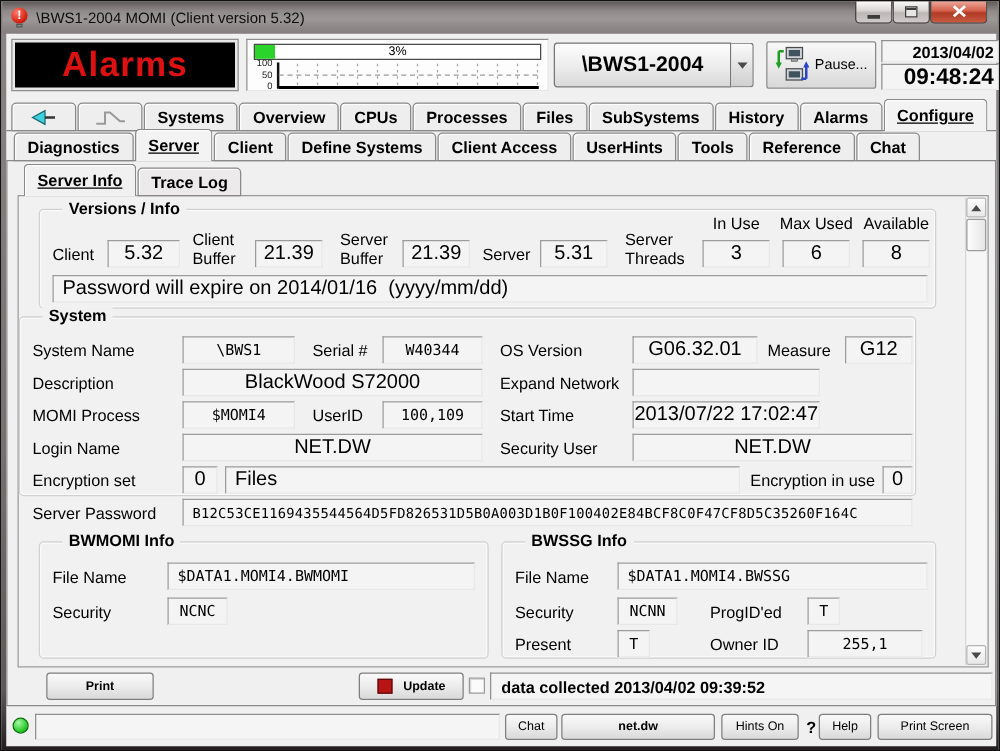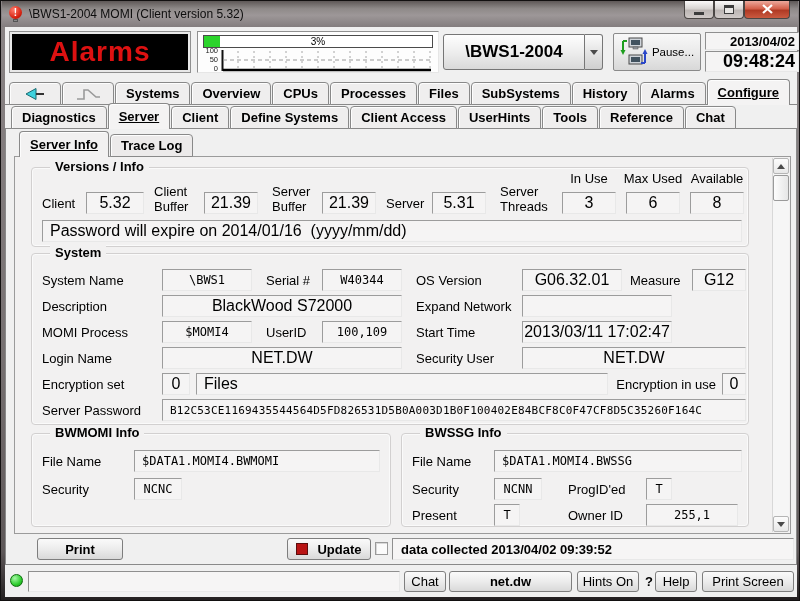--- a/index.html
+++ b/index.html
@@ -89,21 +89,21 @@
   .legend { position:absolute; top:-9px; left:8px; background:#f2f1f1; padding:0 5px; font-weight:bold; font-size:13px; white-space:nowrap;margin-left:10px; }
   .flabel { position:absolute; height:22px; display:flex; align-items:center; font-size:13px; white-space:nowrap; }
   .flabel2 { position:absolute; font-size:13px; line-height:1.15; }
   .box { position:absolute; height:22px; background:#f5f4f4; border:1px solid; border-color:#9c9c9c #e8e8e8 #e8e8e8 #9c9c9c;
     display:flex; align-items:center; justify-content:center; font-size:16px; color:#000; white-space:pre; }
   .box.lft { justify-content:flex-start; padding-left:7px; }
   .mono { font-family:"DejaVu Sans Mono", monospace; font-size:12px; }
   .hex { font-family:"DejaVu Sans Mono", monospace; font-size:11px; letter-spacing:0.2px; }
   
   .btn { position:absolute; height:22px; background:linear-gradient(#fafafa,#ececec 50%,#d9d9d9);
-    border:1px solid #7e7e7e; border-radius:3px; display:flex; align-items:center; justify-content:center; font-size:13px; }
+    border:1px solid #7e7e7e; border-radius:3px; display:flex; align-items:center; justify-content:center; font-size:10px; }
   .btn.bold { font-weight:bold; }
   .red-square { width:12px; height:12px; background:#b91414; border:1px solid #5c0d0d; margin-right:9px; }
   .checkbox { position:absolute; width:13px; height:13px; background:#fbfbfb; border:1px solid #9a9a9a;
     box-shadow:inset 1px 1px 0 #d8d8d8; }
   .sunken-field { position:absolute; background:#f6f5f5; border:1px solid; border-color:#8f8f8f #e8e8e8 #e8e8e8 #8f8f8f;
     display:flex; align-items:center; font-size:13px; }
   .status-dot { position:absolute; left:5px; top:547px; width:13px; height:13px; border-radius:50%;
     background:radial-gradient(circle at 35% 30%, #a6f7a6, var(--status-dot,#2fce2f) 60%, #128a12); border:1px solid #0c6e0c; }
   .qmark { position:absolute; left:640px; top:544px; height:21px; display:flex; align-items:center; font-weight:bold; font-size:13px; }
 </style>
@@ -252,42 +252,42 @@
           <span class="flabel2" style="left:468px;top:17px;width:52px">Server Threads</span>
           <span class="flabel2" style="left:528px;top:4px;width:58px;text-align:center">In Use</span>
           <div class="box" style="left:530px;top:24px;width:54px">3</div>
           <span class="flabel2" style="left:590px;top:4px;width:62px;text-align:center">Max Used</span>
           <div class="box" style="left:594px;top:24px;width:54px">6</div>
           <span class="flabel2" style="left:654px;top:4px;width:62px;text-align:center">Available</span>
           <div class="box" style="left:658px;top:24px;width:54px">8</div>
           <div class="box lft" style="left:10px;top:52px;width:700px">Password will expire on 2014/01/16  (yyyy/mm/dd)</div>
         </div>
 
-        <div class="group" style="left:16px;top:96px;width:718px;height:172px">
+        <div class="group" style="left:0;top:96px;width:718px;height:144px">
           <span class="legend">System</span>
           <span class="flabel" style="left:10px;top:15px">System Name</span>
           <div class="box mono" style="left:130px;top:15px;width:90px">\BWS1</div>
           <span class="flabel" style="left:234px;top:15px">Serial #</span>
           <div class="box mono" style="left:290px;top:15px;width:80px">W40344</div>
           <span class="flabel" style="left:384px;top:15px">OS Version</span>
           <div class="box" style="left:490px;top:15px;width:100px">G06.32.01</div>
           <span class="flabel" style="left:598px;top:15px">Measure</span>
           <div class="box" style="left:660px;top:15px;width:54px">G12</div>
 
           <span class="flabel" style="left:10px;top:41px">Description</span>
           <div class="box" style="left:130px;top:41px;width:240px">BlackWood S72000</div>
           <span class="flabel" style="left:384px;top:41px">Expand Network</span>
           <div class="box" style="left:490px;top:41px;width:150px"></div>
 
           <span class="flabel" style="left:10px;top:67px">MOMI Process</span>
           <div class="box mono" style="left:130px;top:67px;width:90px">$MOMI4</div>
           <span class="flabel" style="left:234px;top:67px">UserID</span>
           <div class="box mono" style="left:290px;top:67px;width:80px">100,109</div>
           <span class="flabel" style="left:384px;top:67px">Start Time</span>
-          <div class="box" style="left:490px;top:67px;width:150px">2013/03/11 17:02:47</div>
+          <div class="box" style="left:490px;top:67px;width:150px">2013/07/22 17:02:47</div>
 
           <span class="flabel" style="left:10px;top:93px">Login Name</span>
           <div class="box" style="left:130px;top:93px;width:240px">NET.DW</div>
           <span class="flabel" style="left:384px;top:93px">Security User</span>
           <div class="box" style="left:490px;top:93px;width:224px">NET.DW</div>
 
           <span class="flabel" style="left:10px;top:119px">Encryption set</span>
           <div class="box" style="left:130px;top:119px;width:28px">0</div>
           <div class="box lft" style="left:164px;top:119px;width:412px">Files</div>
           <span class="flabel" style="left:580px;top:119px;width:104px;justify-content:flex-end">Encryption in use</span>

